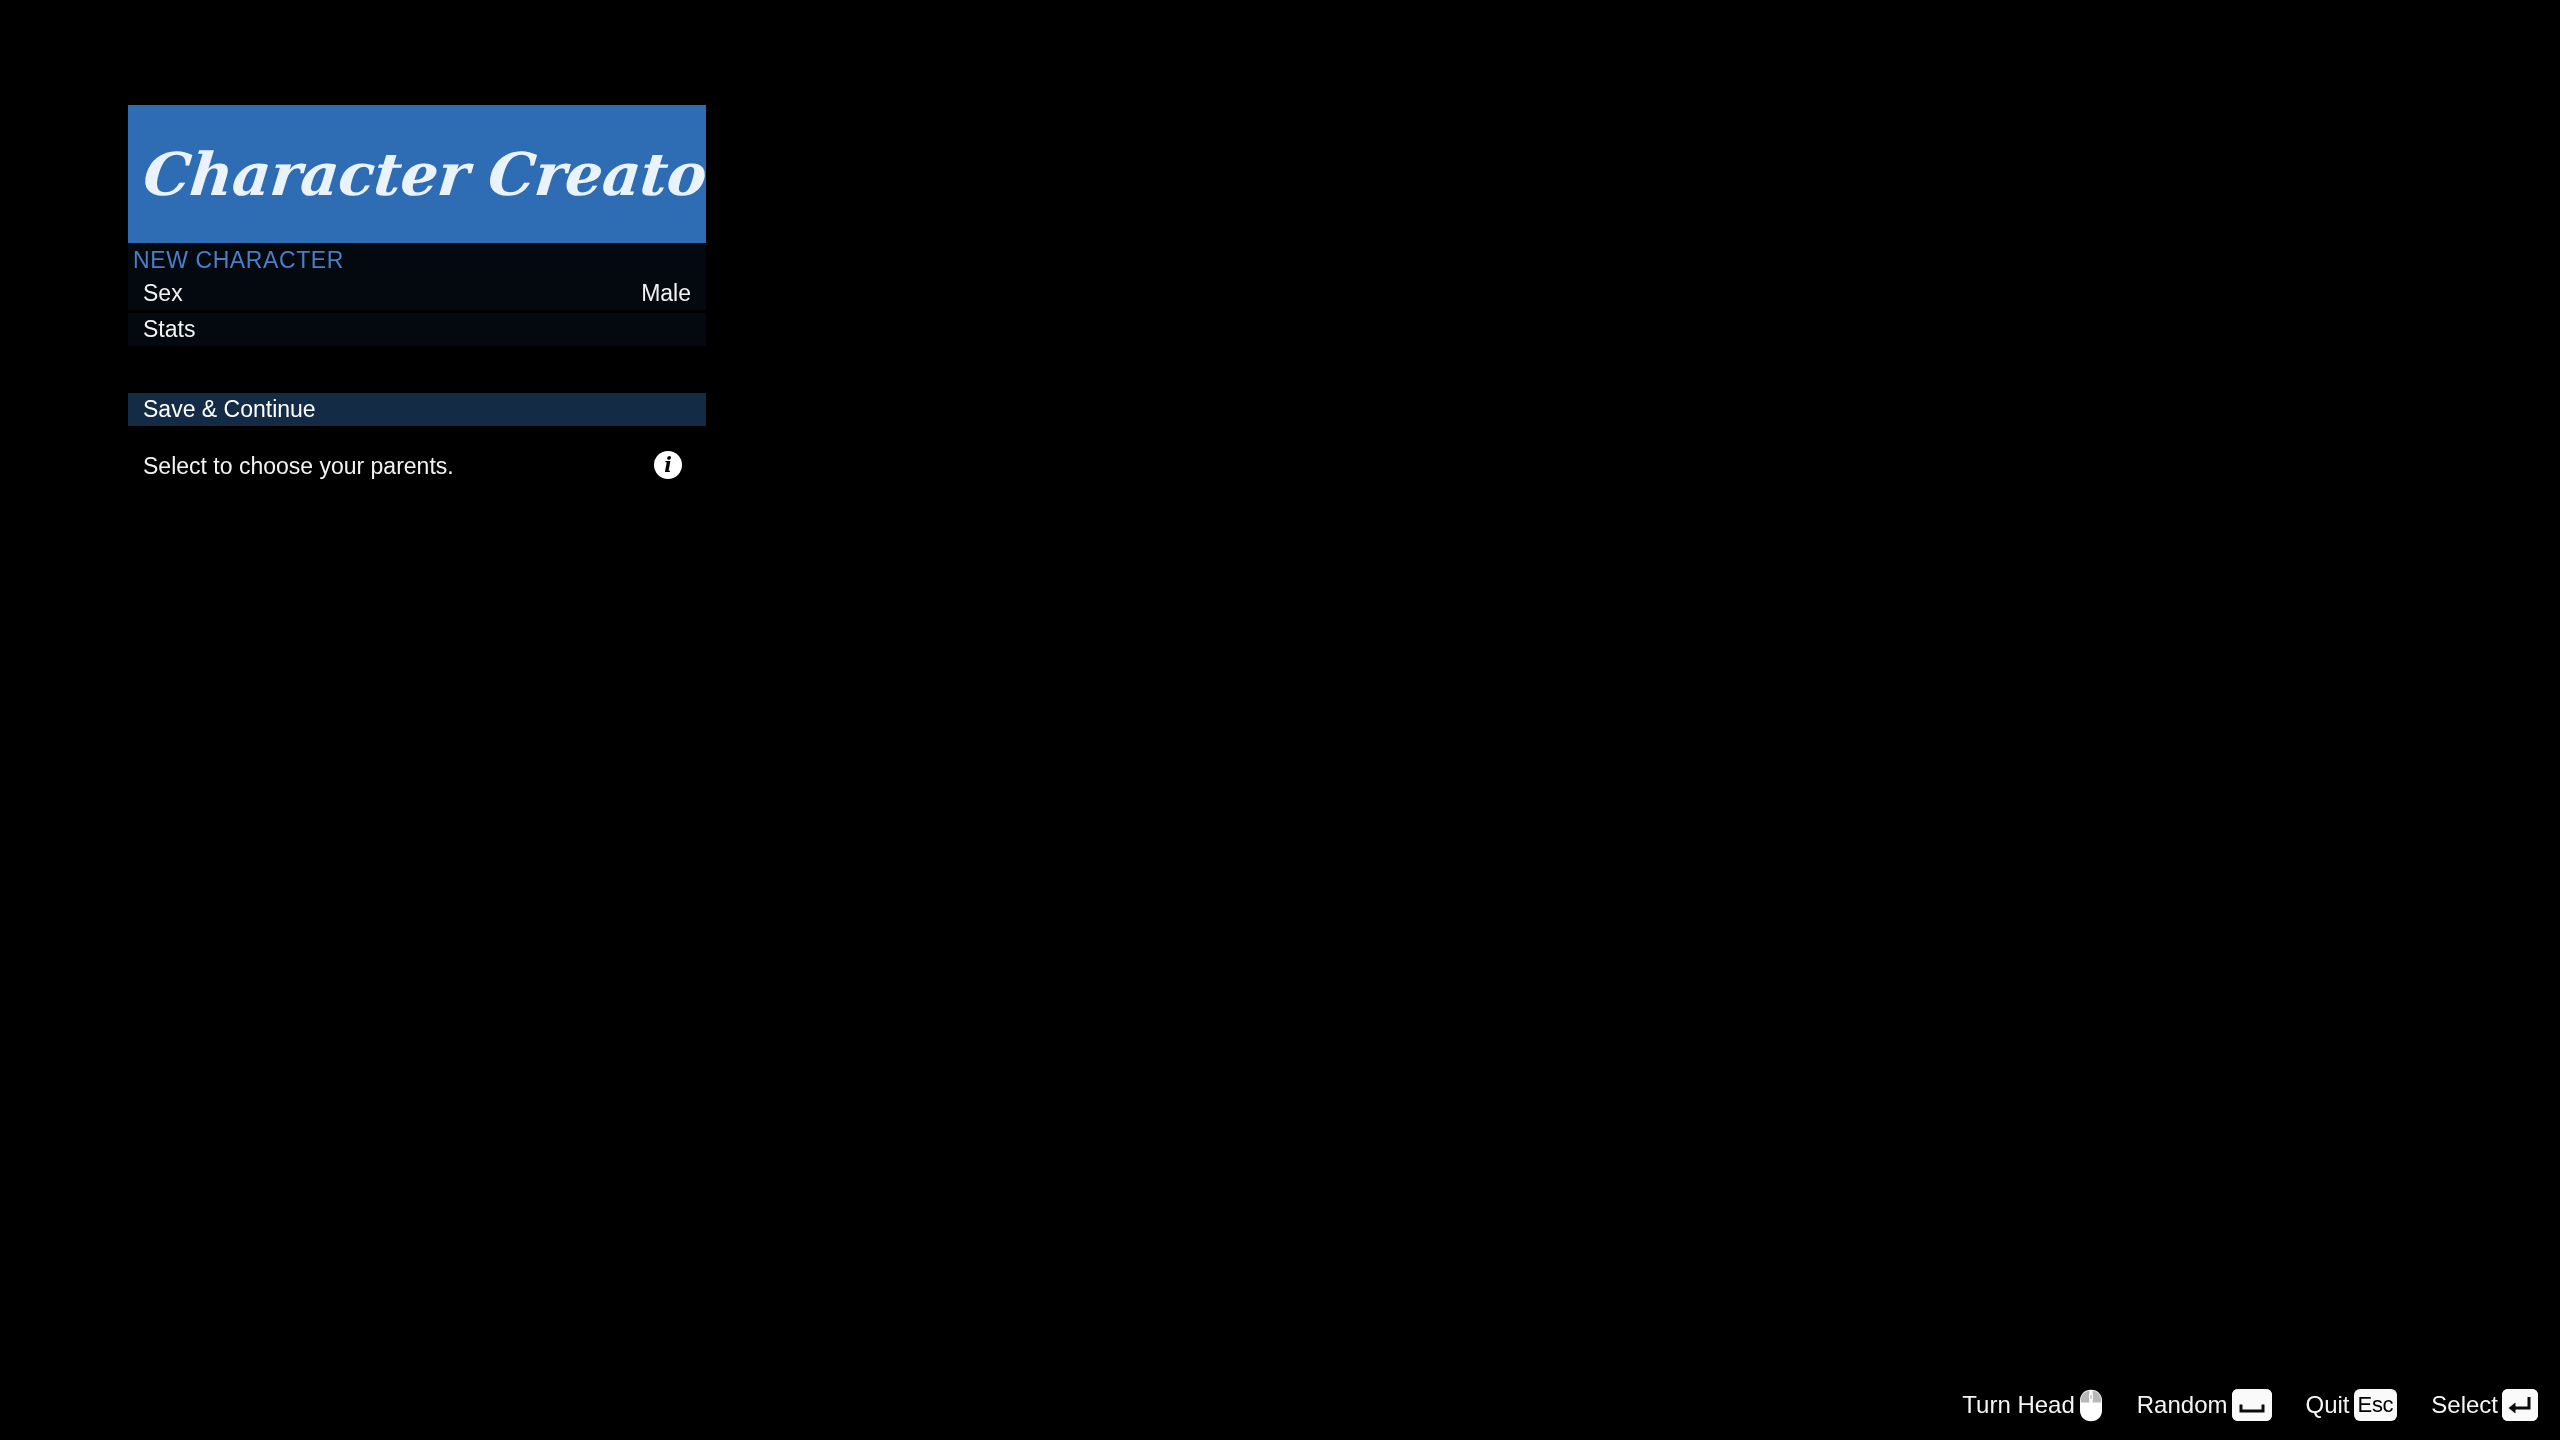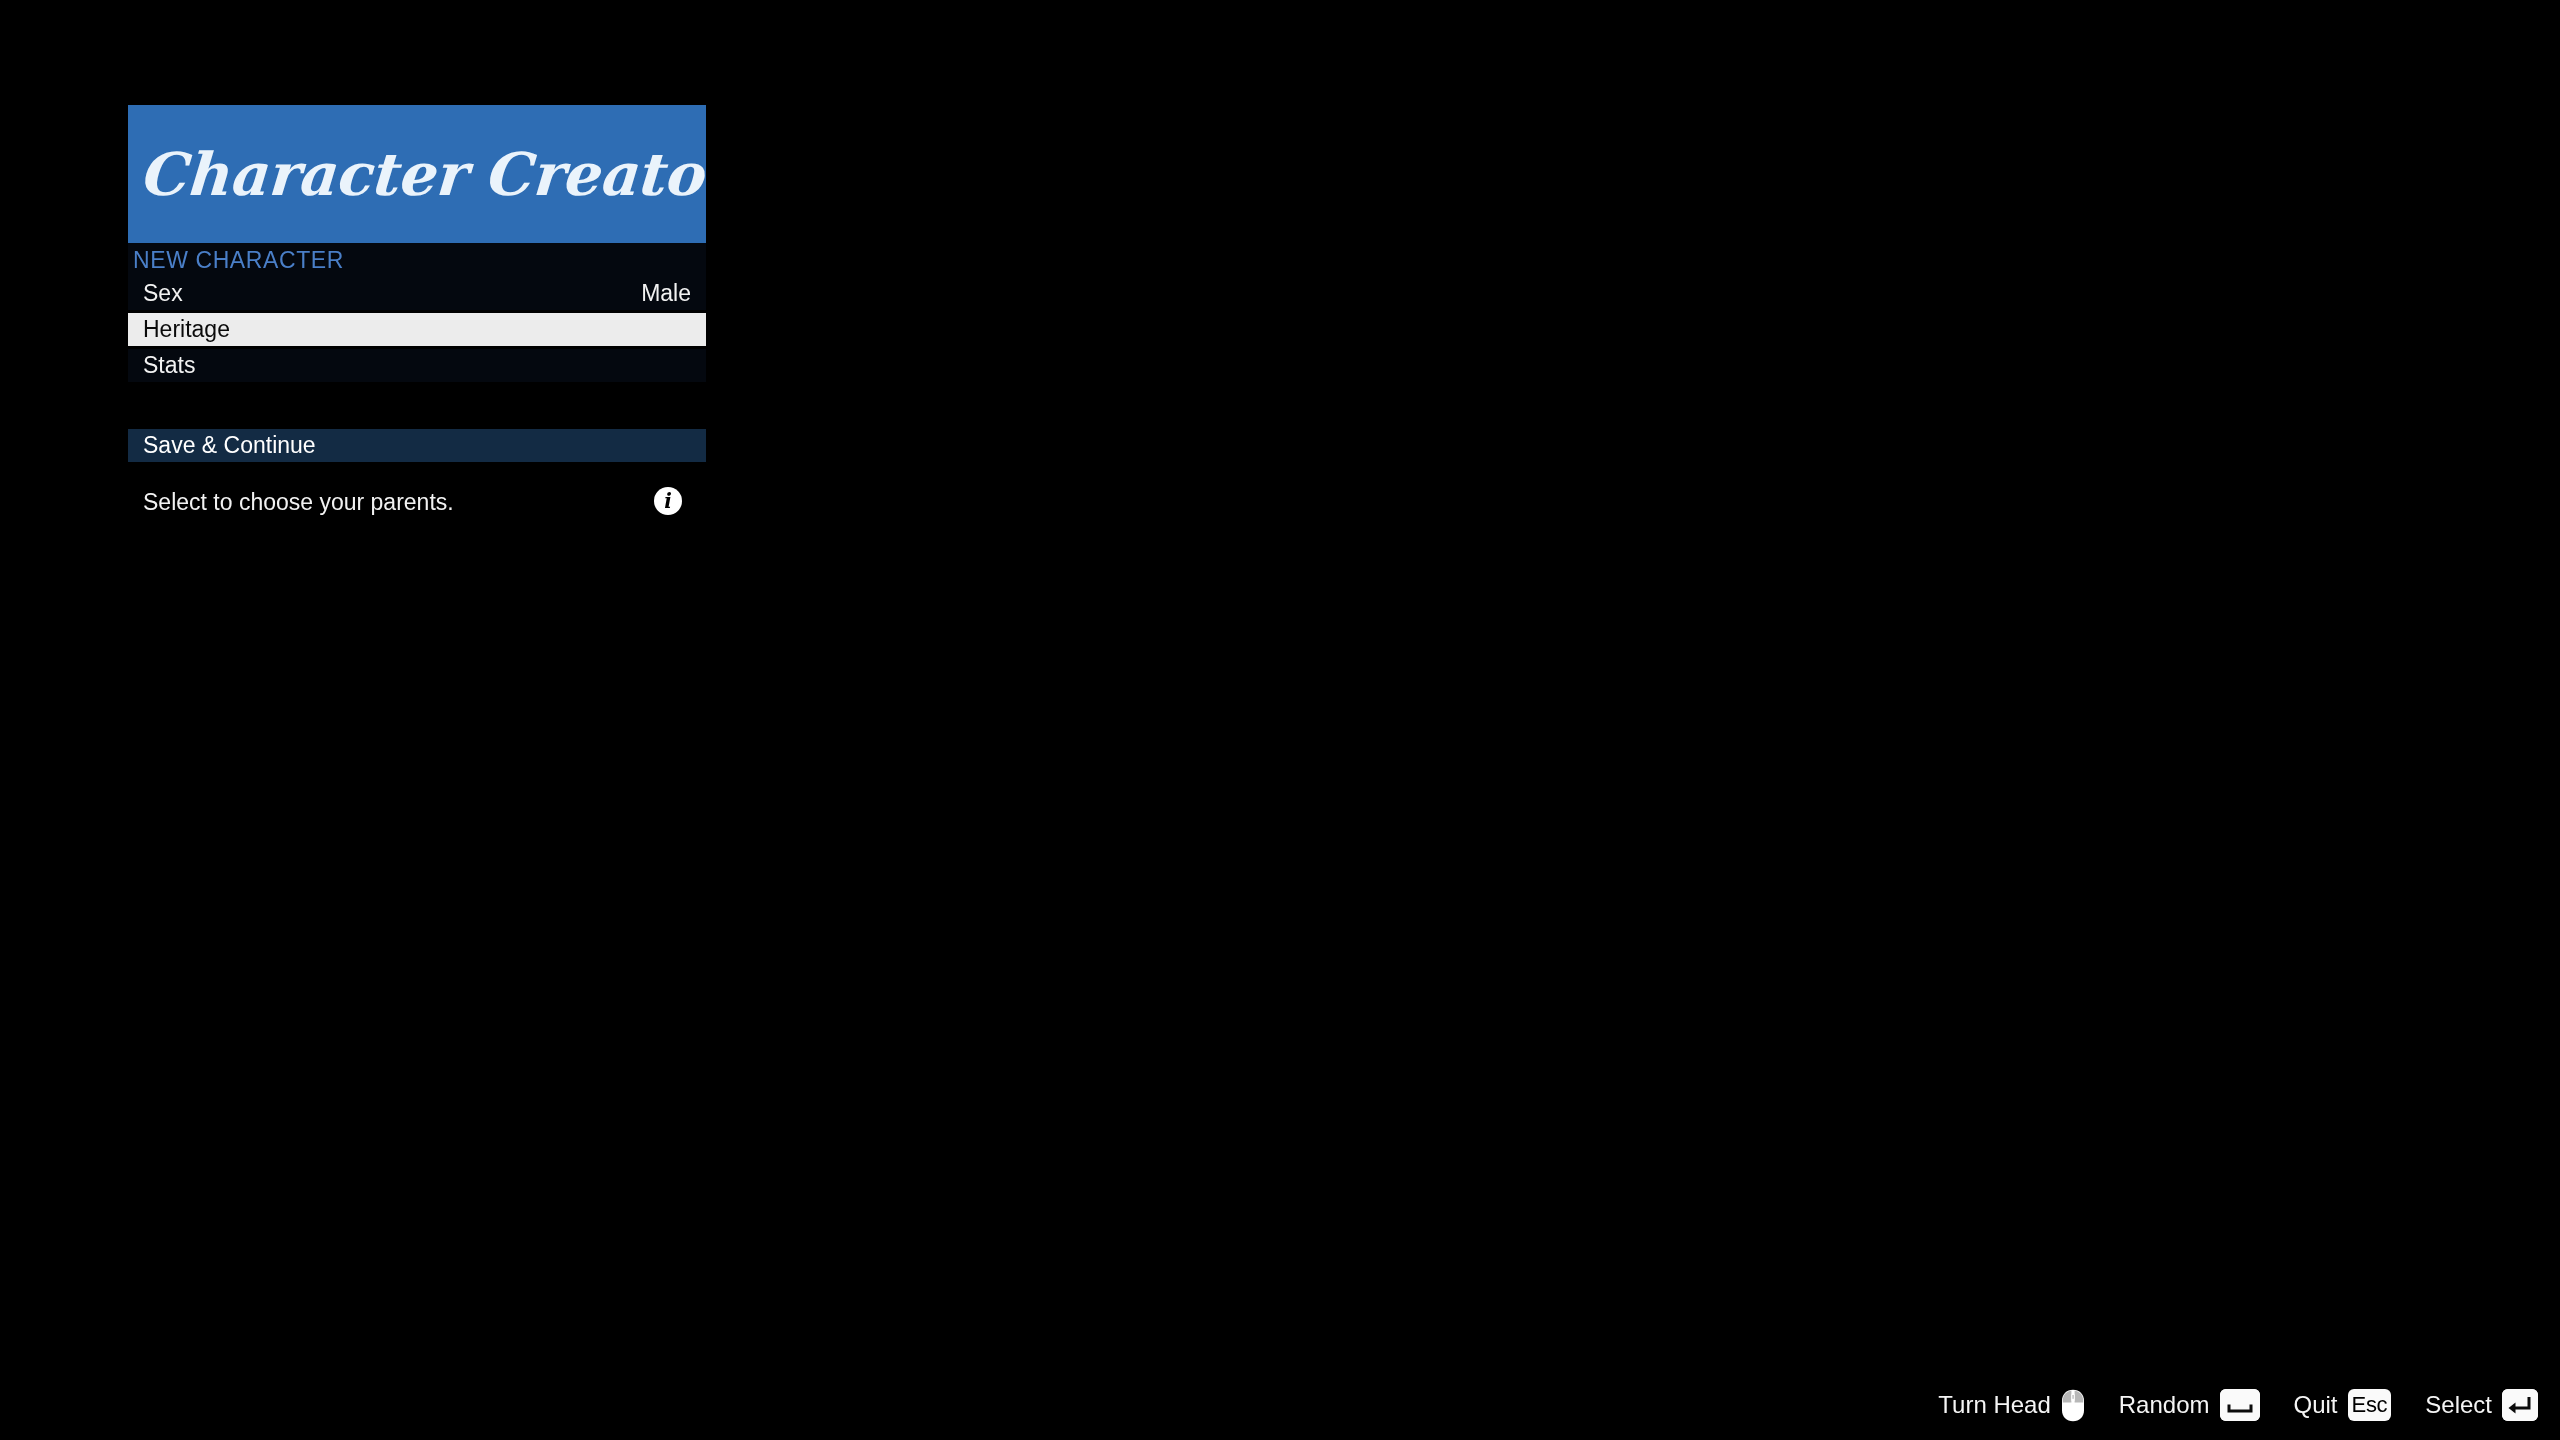--- a/index.html
+++ b/index.html
@@ -147,21 +147,21 @@
     right: 22px;
     bottom: 15px;
     display: flex;
     align-items: center;
     gap: 34px;
     height: 40px;
   }
   .control-hint {
     display: flex;
     align-items: center;
-    gap: 10px;
+    gap: 4px;
     height: 40px;
   }
   .control-hint .hint-label {
     font-size: 24px;
     color: #f5f5f5;
     line-height: 1;
     white-space: nowrap;
   }
 
   
@@ -213,24 +213,20 @@
 
     <div class="section-label">NEW CHARACTER</div>
 
     <div class="menu-list">
 
       <div class="menu-row">
         <span class="row-label">Sex</span>
         <span class="row-value">Male</span>
       </div>
 
-      <div class="menu-row state-selected">
-        <span class="row-label">Heritage</span>
-        <span class="row-value"></span>
-      </div>
 
 
 
 
       <div class="menu-row">
         <span class="row-label">Stats</span>
         <span class="row-value"></span>
       </div>
 
       <div class="menu-row state-accent">

